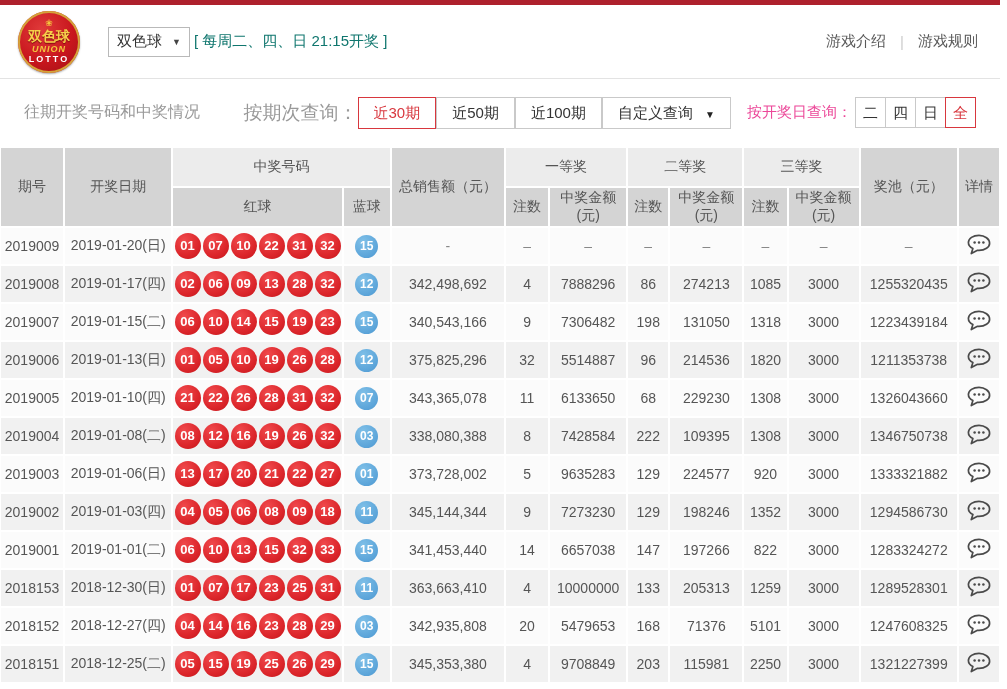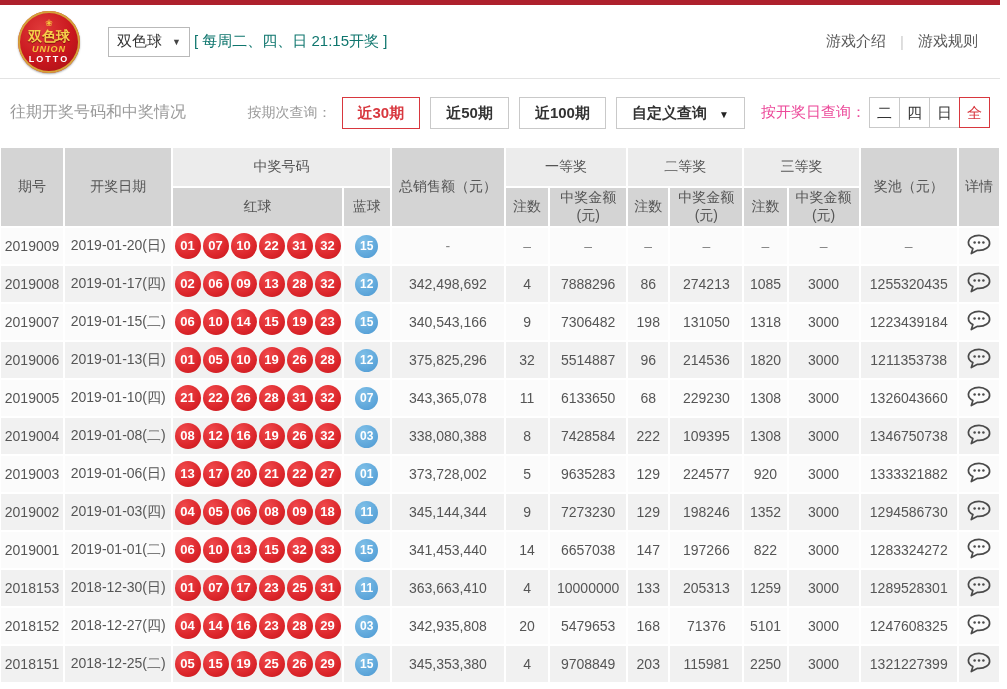--- a/index.html
+++ b/index.html
@@ -22,26 +22,26 @@
   .logo .l3 { color:#ffffff; font-weight:bold; font-size:9px; letter-spacing:2px; margin-top:1px; }
   .lottery-select { margin-left:28px; width:82px; height:30px; border:1px solid #b9b9b9; background:#fff;
     display:flex; align-items:center; justify-content:space-between; padding:0 8px; font-size:15px; color:#333; cursor:pointer; }
   .lottery-select .caret { font-size:9px; color:#444; }
   .schedule { margin-left:4px; font-size:15px; color:#0f766e; }
   .header-nav { margin-left:auto; display:flex; align-items:center; font-size:15px; color:#595959; }
   .header-nav .divider { color:#ccc; margin:0 14px; }
   .header-nav a { color:#595959; text-decoration:none; cursor:pointer; }
 
   
-  .filter-bar { height:67px; display:flex; align-items:center; padding:0 10px; }
+  .filter-bar { height:67px; display:flex; align-items:center; padding:0 24px; }
   .filter-title { color:#999; font-size:16px; }
   .query-group { margin-left:auto; display:flex; align-items:center; }
-  .query-label { color:#999; font-size:14px; }
+  .query-label { color:#999; font-size:19px; }
   .fbtn { border:1px solid #c9c9c9; background:#fff; height:32px; line-height:30px; padding:0 15px;
-    font-size:15px; font-weight:bold; color:#333; margin-left:10px; cursor:pointer; white-space:nowrap; }
+    font-size:15px; font-weight:normal; color:#333; cursor:pointer; white-space:nowrap; }
   .fbtn.active { color:#d8373e; border-color:#d8373e; }
   .fbtn .caret { font-size:10px; color:#222; margin-left:8px; }
   .day-label { color:#ec4899; font-size:15px; margin-left:16px; }
   .day-group { display:flex; margin-left:4px; }
   .dbtn { width:31px; height:31px; line-height:29px; text-align:center; border:1px solid #c9c9c9;
     font-size:15px; color:#333; margin-left:-1px; cursor:pointer; background:#fff; }
   .dbtn.active { color:#d8373e; border-color:#d8373e; position:relative; z-index:2; }
 
   
   table.results { border-collapse:separate; border-spacing:2px; table-layout:fixed; width:1002px; margin-left:-1px;

